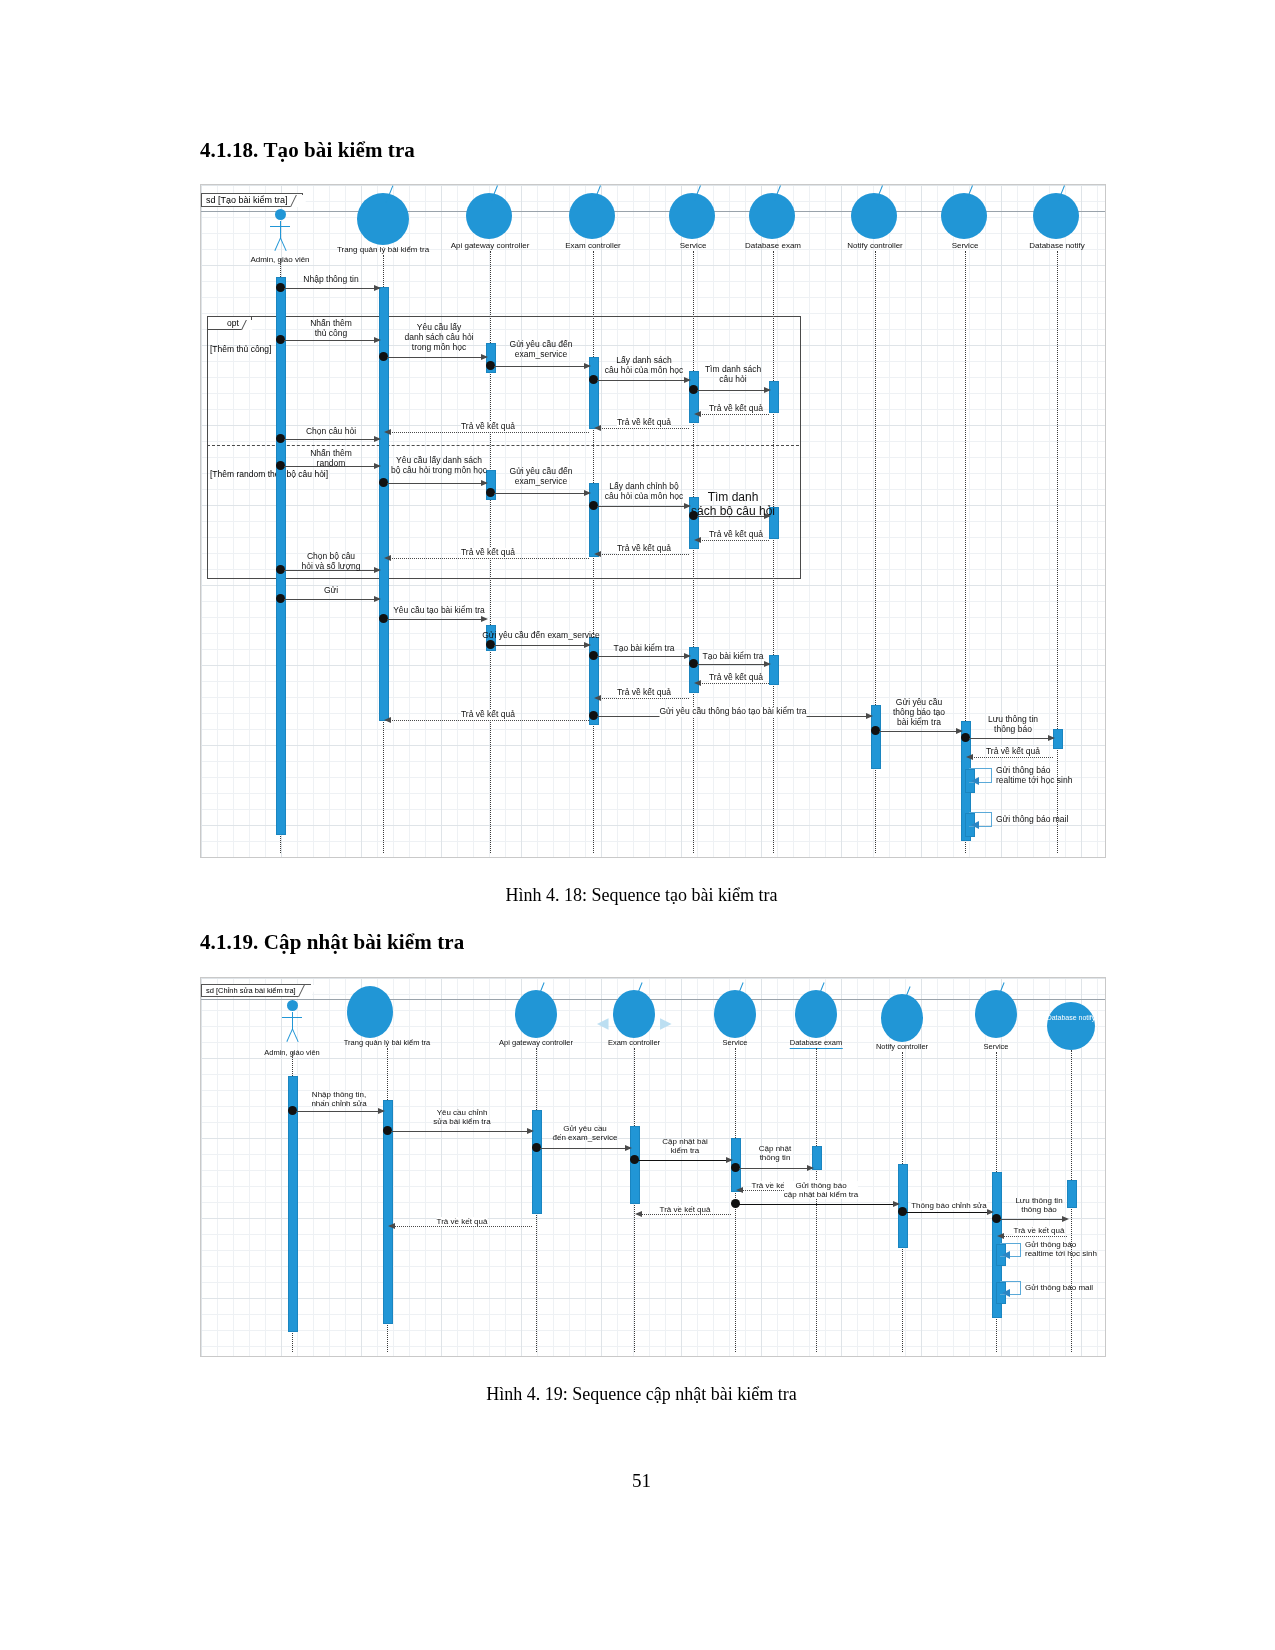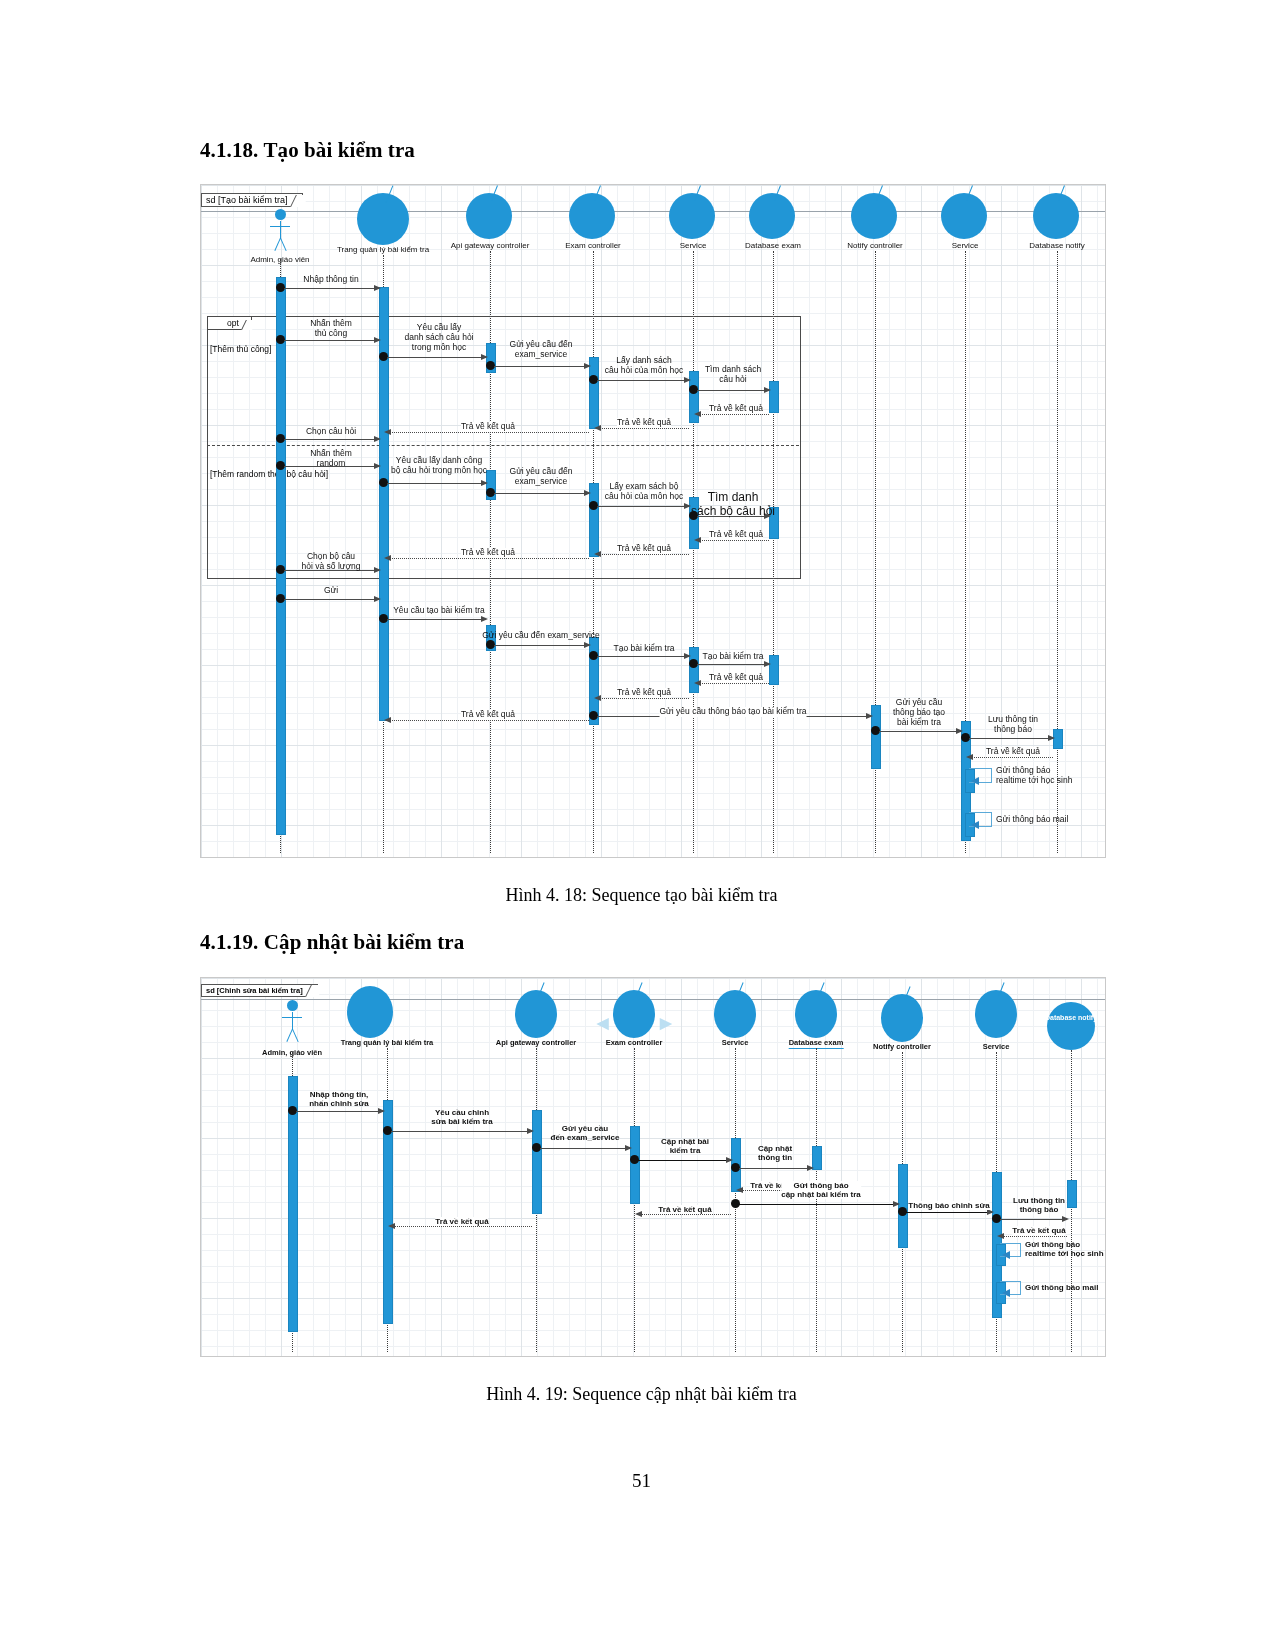--- a/index.html
+++ b/index.html
@@ -242,33 +242,33 @@
 
     <div class="dot" style="left:75px;top:276px;"></div>
     <div class="msg" style="left:83px;top:281px;width:95px;"></div>
     <div class="arrowR" style="left:173px;top:277.5px;"></div>
     <div class="mlabel" style="left:130px;top:264px;font-size:8.5px;white-space:pre;">Nhấn thêm
 random</div>
 
     <div class="dot" style="left:178px;top:293px;"></div>
     <div class="msg" style="left:186px;top:298px;width:99px;"></div>
     <div class="arrowR" style="left:280px;top:294.5px;"></div>
-    <div class="mlabel" style="left:238px;top:271px;font-size:8.5px;white-space:pre;">Yêu cầu lấy danh công
+    <div class="mlabel" style="left:238px;top:271px;font-size:8.5px;white-space:pre;">Yêu cầu lấy danh sách
 bộ câu hỏi trong môn học</div>
 
     <div class="dot" style="left:285px;top:303px;"></div>
     <div class="msg" style="left:293px;top:308px;width:95px;"></div>
     <div class="arrowR" style="left:383px;top:304.5px;"></div>
     <div class="mlabel" style="left:340px;top:282px;font-size:8.5px;white-space:pre;">Gửi yêu cầu đến
 exam_service</div>
 
     <div class="dot" style="left:388px;top:316px;"></div>
     <div class="msg" style="left:396px;top:321px;width:92px;"></div>
     <div class="arrowR" style="left:483px;top:317.5px;"></div>
-    <div class="mlabel" style="left:443px;top:297px;font-size:8.5px;white-space:pre;">Lấy exam sách bộ
+    <div class="mlabel" style="left:443px;top:297px;font-size:8.5px;white-space:pre;">Lấy danh chỉnh bộ
 câu hỏi của môn học</div>
 
     <div class="dot" style="left:488px;top:326px;"></div>
     <div class="msg" style="left:496px;top:331px;width:72px;"></div>
     <div class="arrowR" style="left:563px;top:327.5px;"></div>
     <div class="mlabel" style="left:532px;top:306px;font-size:12px;white-space:pre;">Tìm danh
 sách bộ câu hỏi</div>
 
     <div class="msg dash" style="left:496px;top:355px;width:72px;"></div>
     <div class="arrowL" style="left:493px;top:351.5px;"></div>
@@ -354,21 +354,21 @@
 
     <div class="selfbox" style="left:768px;top:627px;width:22px;height:13px;"></div>
     <div class="bluearrow" style="left:770px;top:636px;"></div>
     <div class="mlabel left" style="left:795px;top:630px;font-size:8.5px;">Gửi thông báo mail</div>
   </div>
 
   <div class="caption" style="left:0;top:885px;">Hình 4. 18: Sequence tạo bài kiểm tra</div>
 
   <h2 class="heading" style="left:196px;top:930px;">4.1.19. Cập nhật bài kiểm tra</h2>
 
-  <div class="diagram" id="diagram2" style="left:196px;top:977px;width:904px;height:378px;font-weight:bold;">
+  <div class="diagram" id="diagram2" style="left:196px;top:977px;width:904px;height:378px;">
     <div class="grid-minor"></div>
     <div class="grid-major"></div>
 
     <div class="sd-tag" style="left:0px;top:6px;font-size:7.5px;">sd [Chỉnh sửa bài kiểm tra]</div>
     <div class="sd-underline" style="left:0px;top:21px;width:904px;"></div>
 
     <div class="actor" style="left:80px;top:22px;width:22px;height:46px;">
       <div class="head"></div>
         <div class="arms"></div>
         <div class="body"></div>

